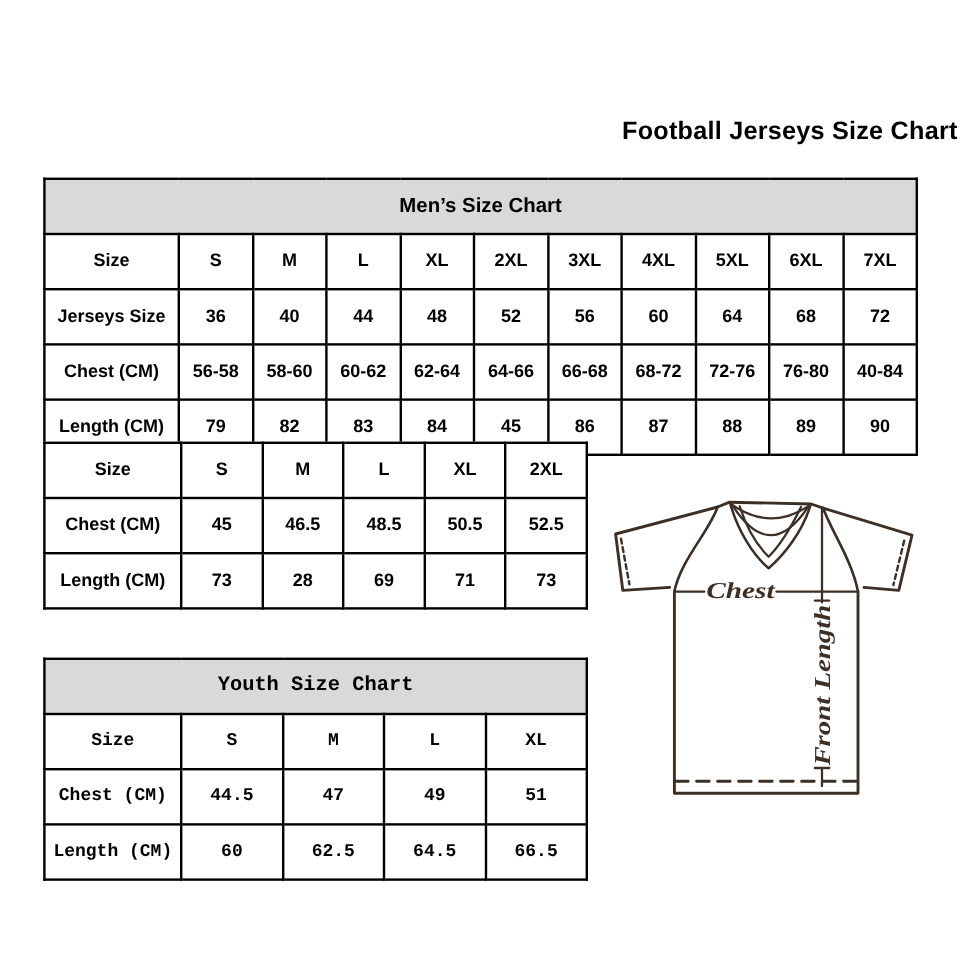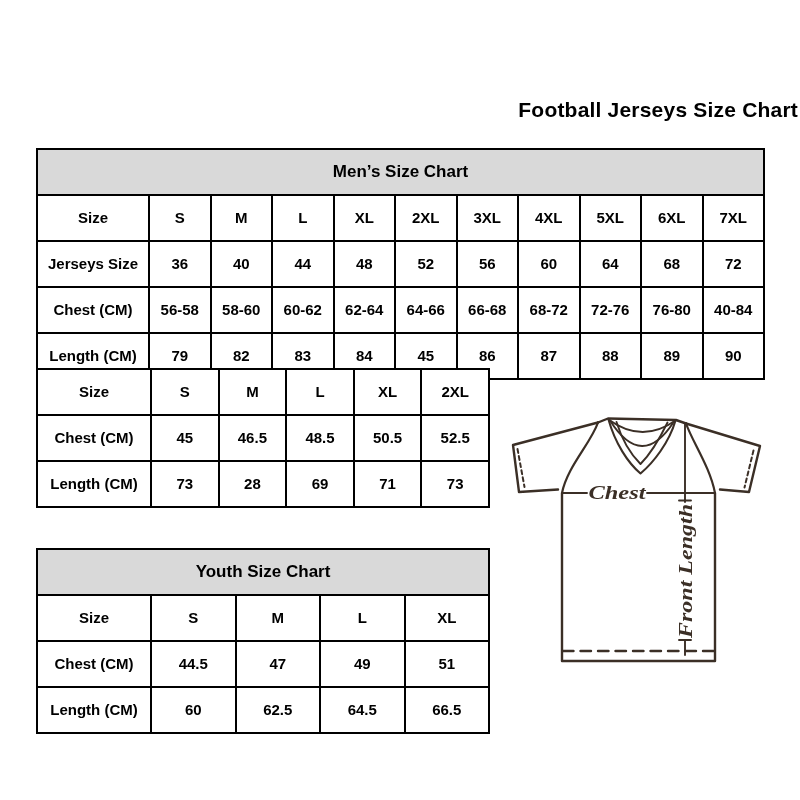--- a/index.html
+++ b/index.html
@@ -132,21 +132,21 @@
     <td>Length (CM)</td>
     <td>73</td>
     <td>28</td>
     <td>69</td>
     <td>71</td>
     <td>73</td>
   </tr>
 </tbody>
   </table>
 
-<table class="size-table" style="left:36px;top:548px;width:454px;">
+<table class="size-table" style="left:36px;top:548px;width:454px;font-family:Liberation Mono, monospace;">
   <colgroup>
     <col style="width:114px">
       <col>
       <col>
       <col>
       <col>
   </colgroup>
   <tbody>
       <tr class="hdr">
     <td colspan="5">Youth Size Chart</td>

